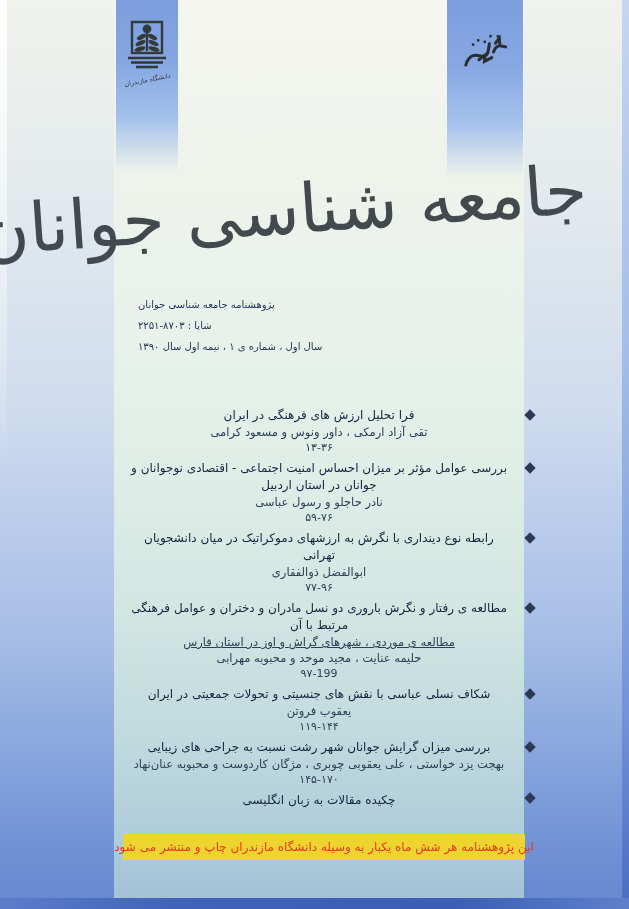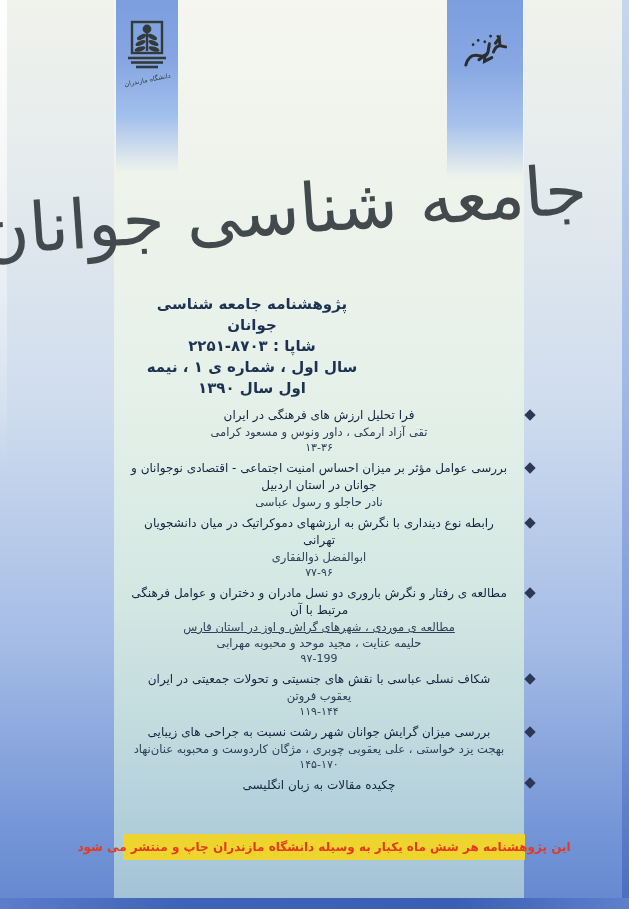--- a/index.html
+++ b/index.html
@@ -25,32 +25,32 @@
     background:linear-gradient(180deg,#7c9ede 0%,#88a8e3 38%,#a6c2ec 70%,rgba(186,209,240,0) 100%);}
   .logo-wrap{width:100%;display:flex;flex-direction:column;align-items:center;margin-top:20px;}
   .logo-caption{font-size:6.5px;color:#343a3e;transform:rotate(-11deg);margin-top:2px;white-space:nowrap;}
   .stamp-wrap{width:100%;display:flex;justify-content:center;margin-top:28px;}
   .title{
     position:absolute;left:28px;top:126px;width:510px;height:168px;
     display:flex;align-items:center;justify-content:center;
     font-family:"DejaVu Serif",serif;font-size:68px;color:#434a4d;
     transform:rotate(-4deg);direction:rtl;white-space:nowrap;letter-spacing:-1px;
   }
-  .masthead{position:absolute;top:294px;left:138px;width:228px;direction:rtl;text-align:center;
-    color:#1d3152;font-weight:bold;font-size:15px;line-height:21px;}
+  .masthead{position:absolute;top:294px;left:138px;width:228px;direction:rtl;text-align:left;
+    color:#1d3152;font-weight:normal;font-size:10px;line-height:21px;}
   .toc{position:absolute;top:407px;left:128px;width:382px;direction:rtl;text-align:center;}
   .article{position:relative;margin-bottom:5px;}
   .a-title{font-size:12px;font-weight:normal;line-height:17px;color:#14243f;}
   .a-sub{font-size:11.5px;line-height:16px;color:#2d4057;text-decoration:underline;}
   .a-authors{font-size:11.5px;line-height:16px;color:#2d4057;}
   .a-pages{font-size:11px;line-height:15px;color:#2d4057;direction:ltr;}
   .bullet{position:absolute;right:-24px;top:4px;width:8px;height:8px;background:#2c3854;transform:rotate(45deg);}
   .notice-band{position:absolute;left:123px;top:834px;width:402px;height:26px;background:#eed42f;
     display:flex;align-items:center;justify-content:center;direction:rtl;border-radius:1px;}
-  .notice-text{font-size:12px;font-weight:bold;color:#e6391d;white-space:nowrap;}
+  .notice-text{font-size:12px;font-weight:normal;color:#e6391d;white-space:nowrap;}
   svg{display:block;}
 </style>
 </head>
 <body>
 
 <div class="page">
 
   <div class="card"></div>
   <div class="left-streak"></div>
   <div class="right-edge"></div>
@@ -118,20 +118,21 @@
       <div class="a-title">فرا تحلیل ارزش های فرهنگی در ایران</div>
       <div class="a-authors">تقی آزاد ارمکی ، داور ونوس و مسعود کرامی</div>
       <div class="a-pages">۱۳-۳۶</div>
     </div>
 
 
     <div class="article">
       <span class="bullet"></span>
       <div class="a-title">بررسی عوامل مؤثر بر میزان احساس امنیت اجتماعی - اقتصادی نوجوانان و جوانان در استان اردبیل</div>
       <div class="a-authors">نادر حاجلو و رسول عباسی</div>
+      <div class="a-pages">۵۹-۷۶</div>
     </div>
 
     <div class="article">
       <span class="bullet"></span>
       <div class="a-title">رابطه نوع دینداری با نگرش به ارزشهای دموکراتیک در میان دانشجویان تهرانی</div>
       <div class="a-authors">ابوالفضل ذوالفقاری</div>
       <div class="a-pages">۷۷-۹۶</div>
     </div>
 
     <div class="article">

